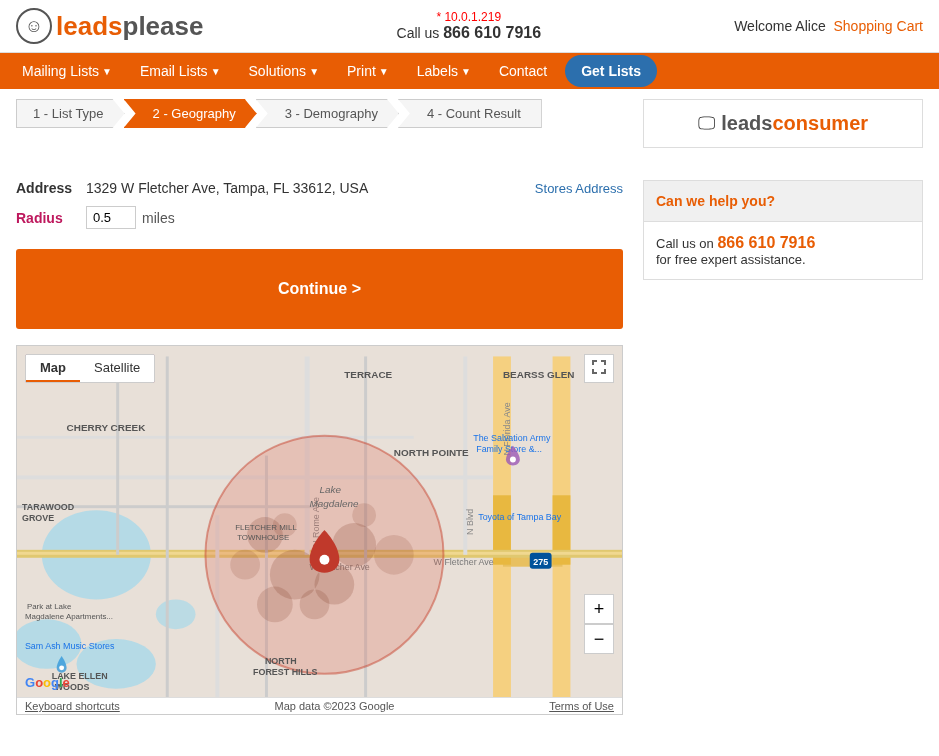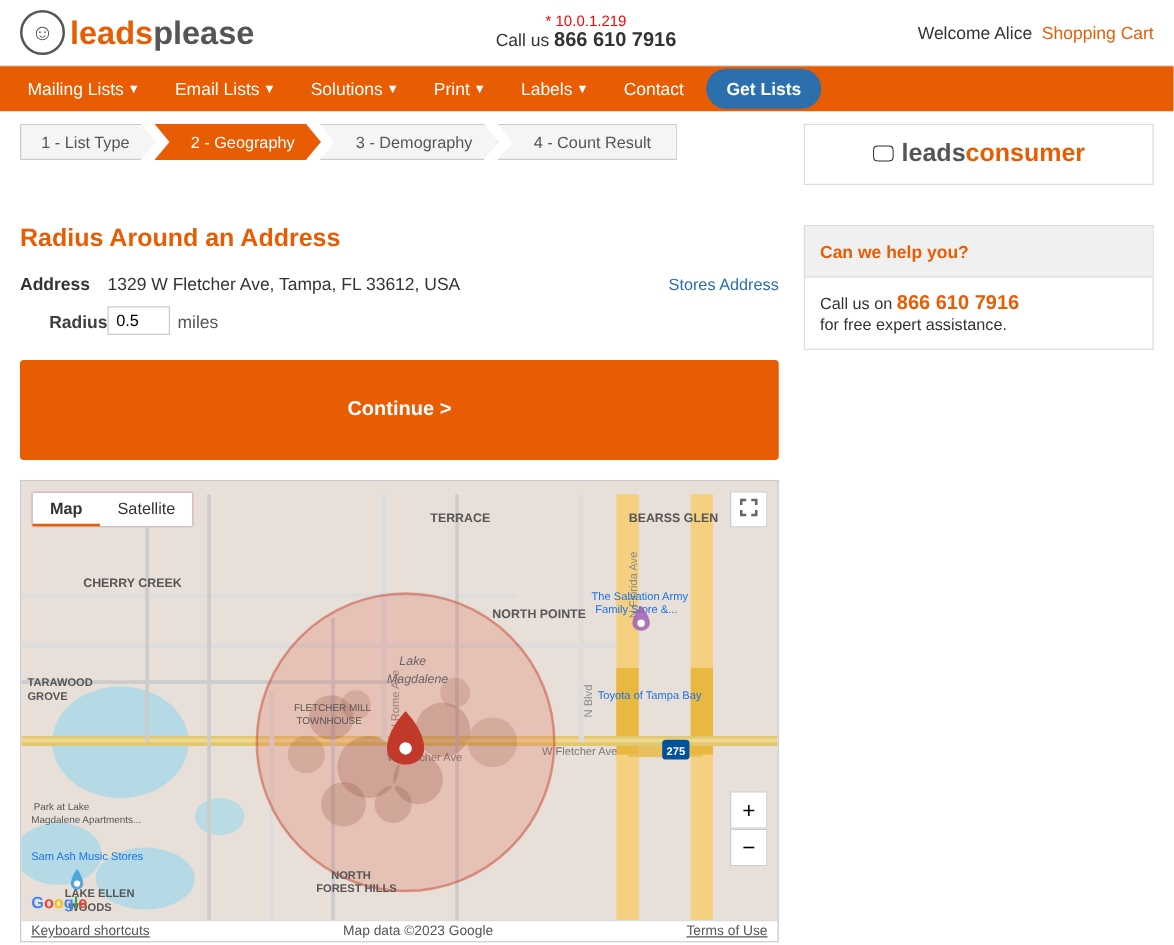--- a/index.html
+++ b/index.html
@@ -32,21 +32,21 @@
     .main-content { display: flex; gap: 0; padding: 0 16px; margin-top: 10px; }
     .left-panel { flex: 1; }
     .right-panel { width: 280px; margin-left: 20px; }
 
     
     .section-title { color: #e85d04; font-size: 20px; font-weight: bold; margin-bottom: 16px; }
 
     
     .form-row { display: flex; align-items: center; margin-bottom: 10px; }
     .form-label { font-weight: bold; width: 70px; flex-shrink: 0; }
-    .form-label.orange { color: #404040; text-align: right; }
+    .form-label.orange { color: #be185d; }
     .address-value { flex: 1; color: #333; }
     .change-link { color: #2c6fad; text-decoration: none; font-size: 13px; margin-left: 20px; }
     .radius-input { width: 50px; border: 1px solid #ccc; padding: 3px 6px; font-size: 13px; }
     .miles-label { margin-left: 6px; color: #555; }
 
     
     .continue-btn { display: block; width: 100%; background: #e85d04; color: #fff; border: none; padding: 31px; font-size: 16px; font-weight: bold; cursor: pointer; border-radius: 3px; margin-top: 20px; margin-bottom: 16px; text-align: center; }
 
     
     .map-container { position: relative; width: 100%; height: 370px; border: 1px solid #ccc; overflow: hidden; background: #e8e0d8; }
@@ -131,21 +131,20 @@
   <div class="leads-consumer-box" style="flex:1; max-width:280px; margin-left:auto;">
     <span style="font-size:18px; margin-right:6px;">🖵</span>
     <div class="lc-logo">
       <span style="color:#555">leads</span><span>consumer</span>
     </div>
   </div>
 </div>
 
 <div class="main-content">
   <div class="left-panel">
-    <h2 class="section-title">Radius Around an Address</h2>
 
     <div class="form-row">
       <span class="form-label">Address</span>
       <span class="address-value">1329 W Fletcher Ave, Tampa, FL 33612, USA</span>
       <a href="#" class="change-link">Stores Address</a>
     </div>
 
     <div class="form-row">
       <span class="form-label orange">Radius</span>
       <input type="text" class="radius-input" value="0.5" style="">

